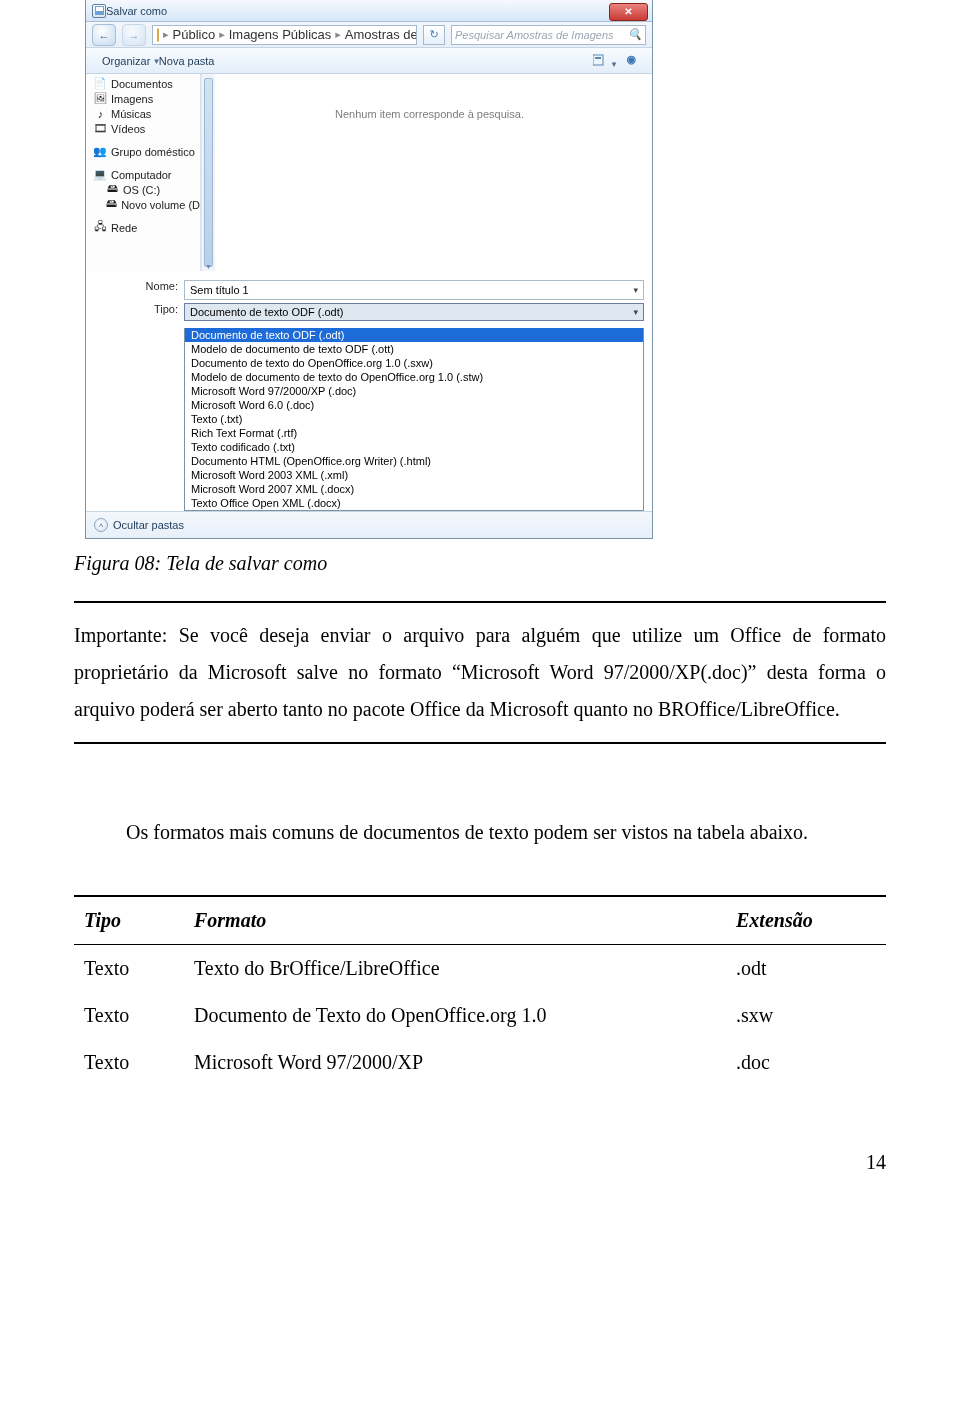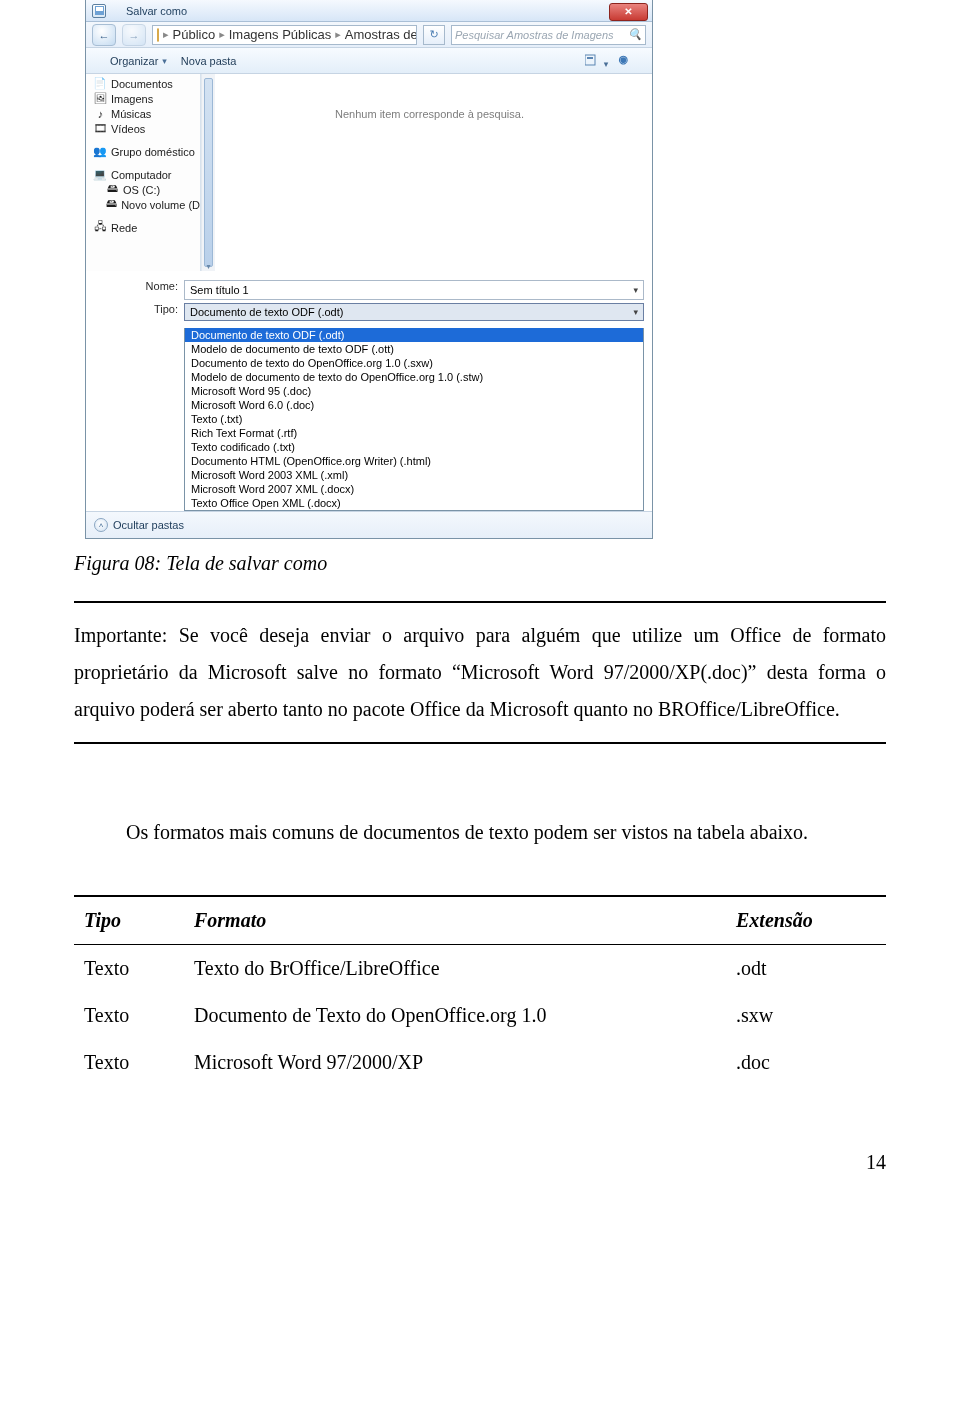--- a/index.html
+++ b/index.html
@@ -5,21 +5,21 @@
   * { box-sizing: border-box; margin: 0; padding: 0; }
   body { width: 960px; background: #fff; font-family: "Times New Roman", Times, serif; color: #000; }
   
   .shot {
     width: 568px; margin-left: 85px; margin-top: 0; margin-bottom: 8px;
     background: #fff; font-family: "Segoe UI", Tahoma, sans-serif; font-size: 11px;
     border-left: 1px solid #7a93a7; border-right: 1px solid #7a93a7; border-bottom: 1px solid #7a93a7;
   }
   .titlebar { display:flex; align-items:center; height:22px;
     background: linear-gradient(#f5f9fe,#d7e6f7); border-bottom:1px solid #a9bfd6; }
-  .titlebar .tlspace { width:537px; display:flex; align-items:center; padding-left:6px; gap:20px; color:#1d3d5c; }
+  .titlebar .tlspace { width:537px; display:flex; align-items:center; padding-left:6px; gap:0; color:#1d3d5c; }
   .icon-box { width:14px; height:14px; border:1px solid #5b7fa0; border-radius:2px;
               display:flex; align-items:center; justify-content:center; background:linear-gradient(#fdfefe,#dae8f4); }
   .icon-box svg { display:block; }
   .closebtn { width:40px; height:18px; margin:2px 4px 0 auto;
     background: linear-gradient(#e9837f,#c83b33); border:1px solid #8c241e; border-radius:3px;
     color:#fff; display:flex; align-items:center; justify-content:center; font-weight:bold; font-size:10px; }
   .pathbar { height:26px; display:flex; align-items:center; gap:6px; padding:0 6px;
     background:linear-gradient(#f3f7fc,#e6effa); border-bottom:1px solid #c6d4e3; }
   .navbtn { width:24px; height:22px; border:1px solid #a8bed4; border-radius:4px;
     background: radial-gradient(circle at 40% 30%, #fff, #c4dbf1); display:flex; align-items:center; justify-content:center;
@@ -27,21 +27,21 @@
   .crumbs { flex:1; height:20px; border:1px solid #a6b9cc; background:#fff; display:flex; align-items:center;
     padding:0 4px; color:#333; gap:4px; overflow:hidden; white-space:nowrap; }
   .crumbs .sep { color:#888; }
   .crumb { font-size:13px; }
   .refresh { width:22px; height:20px; border:1px solid #a6b9cc; background:linear-gradient(#fff,#e6effa);
     display:flex; align-items:center; justify-content:center; color:#477ab0; }
   .searchbox { width:195px; height:20px; border:1px solid #a6b9cc; background:#fff; display:flex; align-items:center;
     padding:0 3px; color:#9aa6b2; font-style:italic; }
   .searchbox .sg { margin-left:auto; color:#477ab0; }
   .toolbar { height:26px; background:linear-gradient(#f7fbff,#e3eef9); border-bottom:1px solid #c6d4e3;
-    display:flex; align-items:center; gap:14px; padding:0 24px; color:#1e3a56; }
+    display:flex; align-items:center; padding:0 16px; color:#1e3a56; }
   .toolbar .spacer { margin-left:auto; display:flex; gap:10px; color:#4f77a0; }
   .tbbtn { display:flex; align-items:center; gap:4px; }
   .chev { font-size:9px; color:#4a6f97; }
   .body { display:flex; height:197px; }
   .sidebar { width:115px; border-right:1px solid #d7e2ed; overflow:hidden; padding:2px 0 2px 2px;
     font-size:11px; color:#1b1b1b; background:#fdfdfd; }
   .sbitem { display:flex; align-items:center; gap:4px; padding:1px 0 1px 6px; white-space:nowrap; }
   .sbicon { width:13px; height:13px; display:flex; align-items:center; justify-content:center; }
   .sbitem.group { margin-top:8px; font-weight:normal; }
   .scrollgutter { width:14px; background:#f0f3f7; border-left:1px solid #e2e8ef; position:relative; }
@@ -216,21 +216,21 @@
         <span class="carety">▾</span>
       </div>
     </div>
   </div>
 
   <div class="dropdown-pop">
     <div class="opt sel">Documento de texto ODF (.odt)</div>
     <div class="opt">Modelo de documento de texto ODF (.ott)</div>
     <div class="opt">Documento de texto do OpenOffice.org 1.0 (.sxw)</div>
     <div class="opt">Modelo de documento de texto do OpenOffice.org 1.0 (.stw)</div>
-    <div class="opt">Microsoft Word 95 (.doc)</div>
+    <div class="opt">Microsoft Word 97/2000/XP (.doc)</div>
     <div class="opt">Microsoft Word 6.0 (.doc)</div>
     <div class="opt">Texto (.txt)</div>
     <div class="opt">Rich Text Format (.rtf)</div>
     <div class="opt">Texto codificado (.txt)</div>
     <div class="opt">Documento HTML (OpenOffice.org Writer) (.html)</div>
     <div class="opt">Microsoft Word 2003 XML (.xml)</div>
     <div class="opt">Microsoft Word 2007 XML (.docx)</div>
     <div class="opt">Texto Office Open XML (.docx)</div>
   </div>
 

